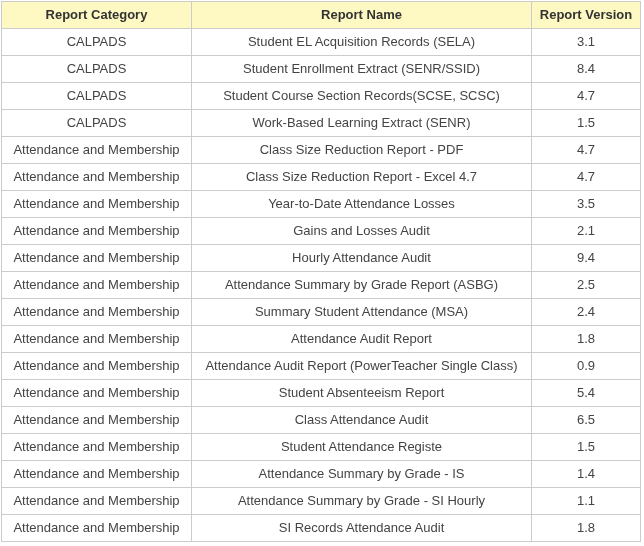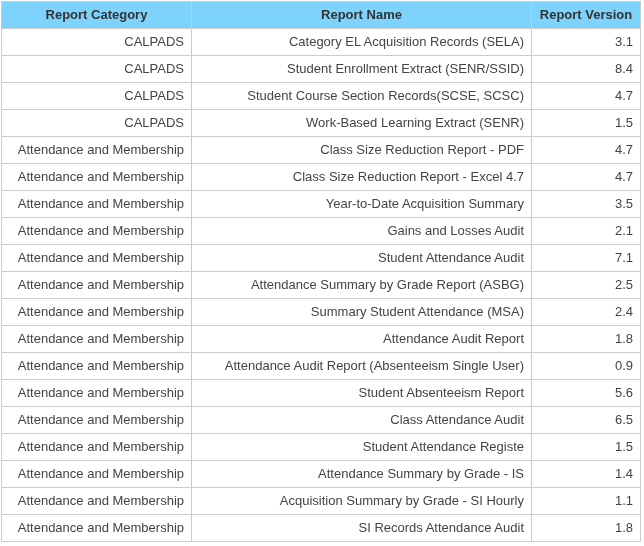--- a/index.html
+++ b/index.html
@@ -24,24 +24,24 @@
   table.reports col.c1 { width: 190px; }
   table.reports col.c2 { width: 340px; }
   table.reports col.c3 { width: 109px; }
   table.reports th,
   table.reports td {
     border: 1px solid #cccccc;
     padding: 5px 7px;
     line-height: 16px;
     white-space: nowrap;
     overflow: hidden;
-    text-align: right;
+    text-align: center;
   }
   table.reports th {
-    background: #7dd3fc;
+    background: #fef9c3;
     color: #333333;
     font-weight: bold;
     text-align: center;
   }
 </style>
 </head>
 <body>
 
 <table class="reports">
   <colgroup>
@@ -52,21 +52,21 @@
   <thead>
     <tr>
       <th>Report Category</th>
       <th>Report Name</th>
       <th>Report Version</th>
     </tr>
   </thead>
   <tbody id="table-rows">
       <tr>
         <td>CALPADS</td>
-        <td>Category EL Acquisition Records (SELA)</td>
+        <td>Student EL Acquisition Records (SELA)</td>
         <td>3.1</td>
       </tr>
       <tr>
         <td>CALPADS</td>
         <td>Student Enrollment Extract (SENR/SSID)</td>
         <td>8.4</td>
       </tr>
       <tr>
         <td>CALPADS</td>
         <td>Student Course Section Records(SCSE, SCSC)</td>
@@ -82,76 +82,76 @@
         <td>Class Size Reduction Report - PDF</td>
         <td>4.7</td>
       </tr>
       <tr>
         <td>Attendance and Membership</td>
         <td>Class Size Reduction Report - Excel 4.7</td>
         <td>4.7</td>
       </tr>
       <tr>
         <td>Attendance and Membership</td>
-        <td>Year-to-Date Acquisition Summary</td>
+        <td>Year-to-Date Attendance Losses</td>
         <td>3.5</td>
       </tr>
       <tr>
         <td>Attendance and Membership</td>
         <td>Gains and Losses Audit</td>
         <td>2.1</td>
       </tr>
       <tr>
         <td>Attendance and Membership</td>
-        <td>Student Attendance Audit</td>
-        <td>7.1</td>
+        <td>Hourly Attendance Audit</td>
+        <td>9.4</td>
       </tr>
       <tr>
         <td>Attendance and Membership</td>
         <td>Attendance Summary by Grade Report (ASBG)</td>
         <td>2.5</td>
       </tr>
       <tr>
         <td>Attendance and Membership</td>
         <td>Summary Student Attendance (MSA)</td>
         <td>2.4</td>
       </tr>
       <tr>
         <td>Attendance and Membership</td>
         <td>Attendance Audit Report</td>
         <td>1.8</td>
       </tr>
       <tr>
         <td>Attendance and Membership</td>
-        <td>Attendance Audit Report (Absenteeism Single User)</td>
+        <td>Attendance Audit Report (PowerTeacher Single Class)</td>
         <td>0.9</td>
       </tr>
       <tr>
         <td>Attendance and Membership</td>
         <td>Student Absenteeism Report</td>
-        <td>5.6</td>
+        <td>5.4</td>
       </tr>
       <tr>
         <td>Attendance and Membership</td>
         <td>Class Attendance Audit</td>
         <td>6.5</td>
       </tr>
       <tr>
         <td>Attendance and Membership</td>
         <td>Student Attendance Registe</td>
         <td>1.5</td>
       </tr>
       <tr>
         <td>Attendance and Membership</td>
         <td>Attendance Summary by Grade - IS</td>
         <td>1.4</td>
       </tr>
       <tr>
         <td>Attendance and Membership</td>
-        <td>Acquisition Summary by Grade - SI Hourly</td>
+        <td>Attendance Summary by Grade - SI Hourly</td>
         <td>1.1</td>
       </tr>
       <tr>
         <td>Attendance and Membership</td>
         <td>SI Records Attendance Audit</td>
         <td>1.8</td>
       </tr>
     </tbody>
 </table>
 

